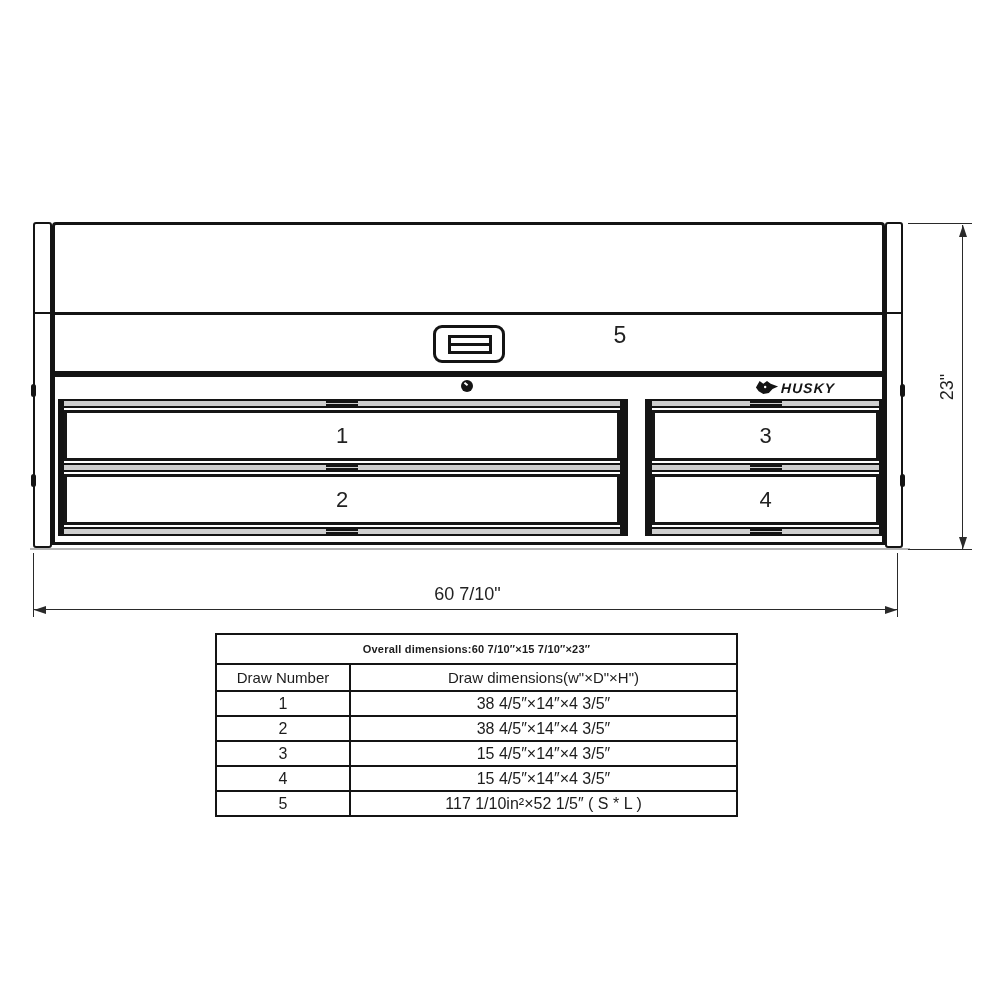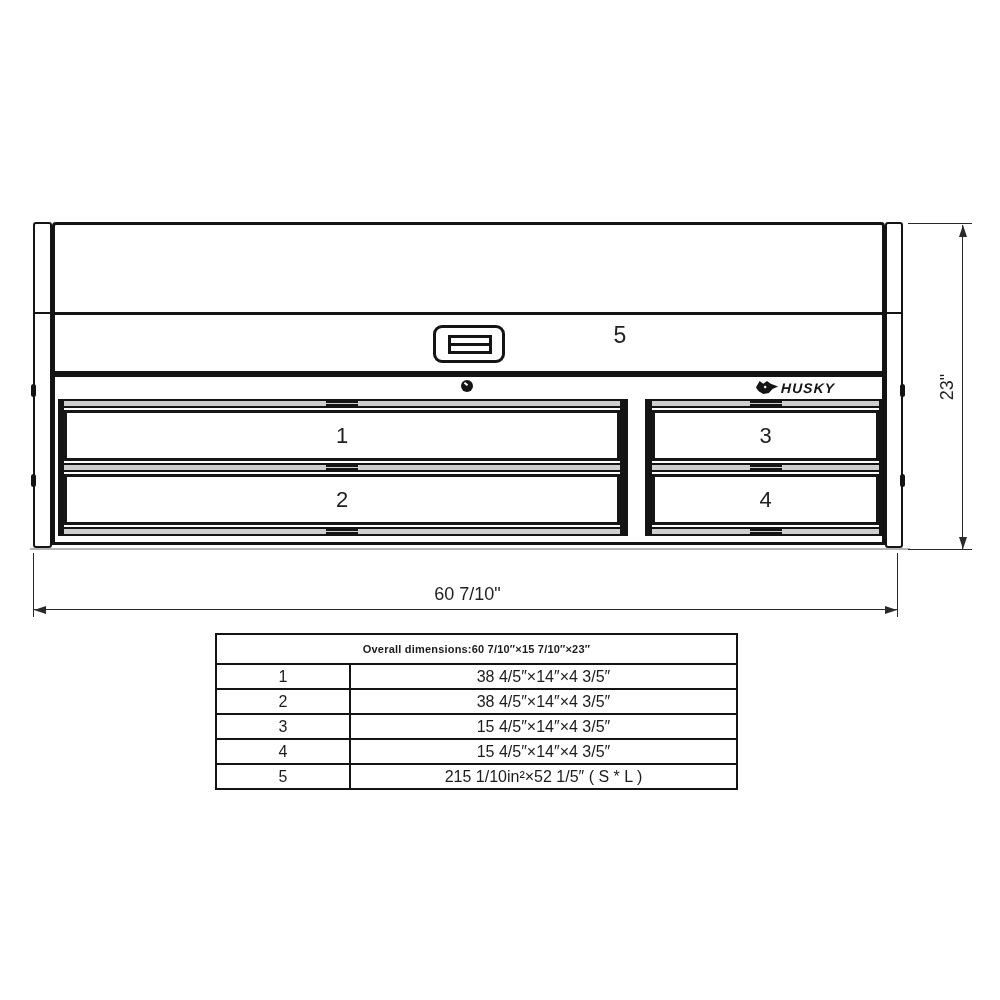--- a/index.html
+++ b/index.html
@@ -157,35 +157,39 @@
 
   <div class="ext ext-vt"></div>
   <div class="ext ext-vb"></div>
   <div class="dimline dim-v-line"></div>
   <div class="arrow arr-up"></div>
   <div class="arrow arr-down"></div>
   <div class="dim-label dim-h">23"</div>
 
   <div class="spec-table">
     <div class="t-title">Overall dimensions:60 7/10″×15 7/10″×23″</div>
+    <div class="t-row t-head">
+      <div class="t-cell t-cell-num">Draw Number</div>
+      <div class="t-cell">Draw dimensions(w"×D"×H")</div>
+    </div>
     <div class="t-row t-data">
       <div class="t-cell t-cell-num">1</div>
       <div class="t-cell">38 4/5″×14″×4 3/5″</div>
     </div>
     <div class="t-row t-data">
       <div class="t-cell t-cell-num">2</div>
       <div class="t-cell">38 4/5″×14″×4 3/5″</div>
     </div>
     <div class="t-row t-data">
       <div class="t-cell t-cell-num">3</div>
       <div class="t-cell">15 4/5″×14″×4 3/5″</div>
     </div>
     <div class="t-row t-data">
       <div class="t-cell t-cell-num">4</div>
       <div class="t-cell">15 4/5″×14″×4 3/5″</div>
     </div>
     <div class="t-row t-data">
       <div class="t-cell t-cell-num">5</div>
-      <div class="t-cell">215 1/10in²×52 1/5″ ( S * L )</div>
+      <div class="t-cell">117 1/10in²×52 1/5″ ( S * L )</div>
     </div>
   </div>
 
 </div>
 
 </body></html>

